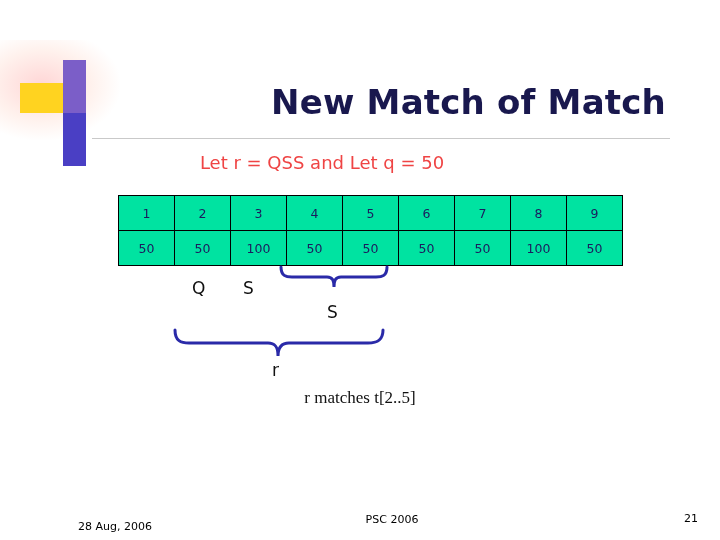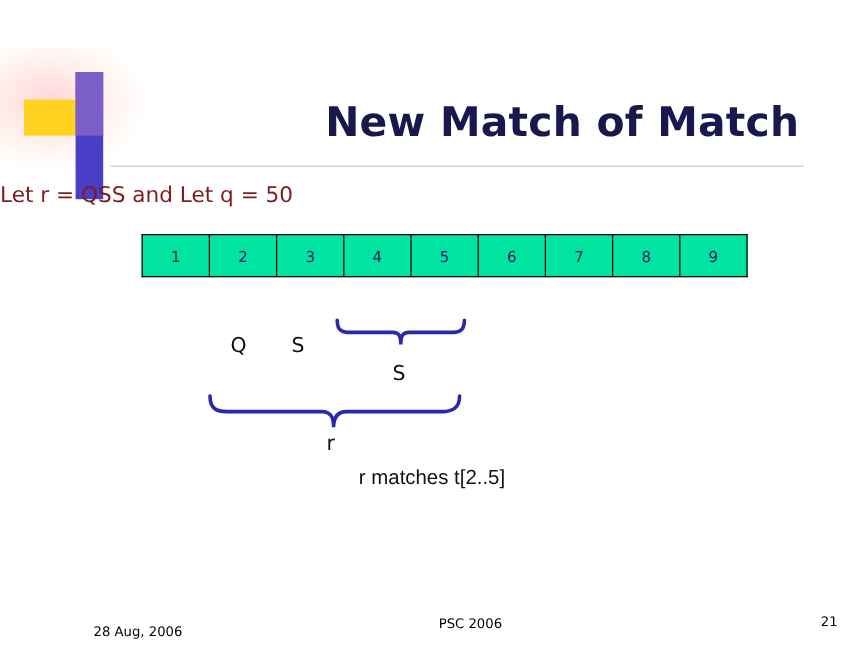--- a/index.html
+++ b/index.html
@@ -70,23 +70,23 @@
     height: 1px;
     background: #c9c9c9;
   }
 
   
   .subtitle {
     position: absolute;
     left: 0;
     top: 152px;
     width: 644px;
-    text-align: left;
+    text-align: center;
     font-size: 18px;
-    color: #7f1d1d;
+    color: #ef4444;
     font-family: "DejaVu Sans", sans-serif;
   }
 
   
   .table-wrap {
     position: absolute;
     left: 118px;
     top: 195px;
   }
   table.grid {
@@ -117,21 +117,21 @@
   .lbl-s2 { left: 327px; top: 302px; }
   .lbl-r  { left: 272px; top: 360px; }
   .lbl-match {
     position: absolute;
     left: 0;
     top: 388px;
     width: 720px;
     text-align: center;
     font-size: 17px;
     color: #111111;
-    font-family: Liberation Sans, sans-serif;
+    font-family: Liberation Serif, serif;
   }
 
   
   .braces {
     position: absolute;
     left: 0;
     top: 0;
     width: 720px;
     height: 540px;
     pointer-events: none;
@@ -188,20 +188,31 @@
       <td>1</td>
       <td>2</td>
       <td>3</td>
       <td>4</td>
       <td>5</td>
       <td>6</td>
       <td>7</td>
       <td>8</td>
       <td>9</td>
     </tr>
+    <tr>
+      <td>50</td>
+      <td>50</td>
+      <td>100</td>
+      <td>50</td>
+      <td>50</td>
+      <td>50</td>
+      <td>50</td>
+      <td>100</td>
+      <td>50</td>
+    </tr>
   </tbody>
     </table>
 </div>
 
 <svg class="braces" viewBox="0 0 720 540">
 
   <path d="M 281 267 C 281 276, 286 277, 292 277 L 327 277 C 333 277, 334 281, 334 287 C 334 281, 335 277, 341 277 L 376 277 C 382 277, 387 276, 387 267" fill="none" stroke="#2a2aa8" stroke-width="3" stroke-linecap="round"></path>
 
   <path d="M 175 330 C 175 341, 181 343, 189 343 L 268 343 C 276 343, 278 348, 278 356 C 278 348, 281 343, 289 343 L 368 343 C 376 343, 383 341, 383 330" fill="none" stroke="#2a2aa8" stroke-width="3" stroke-linecap="round"></path>
 </svg>

